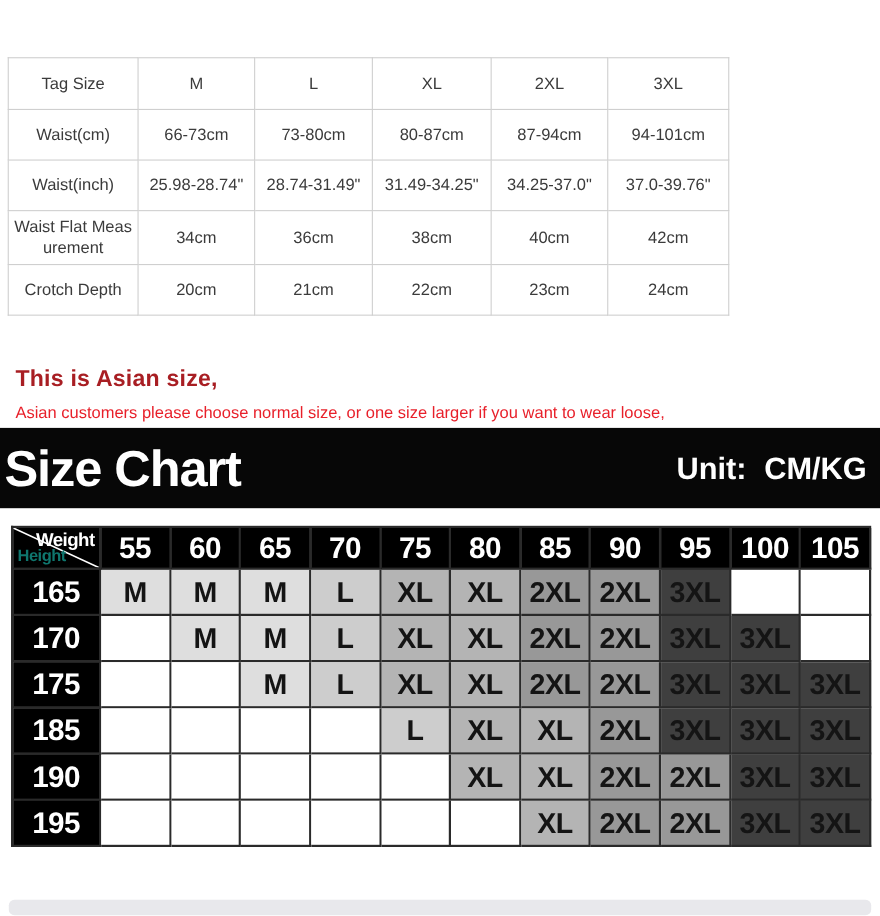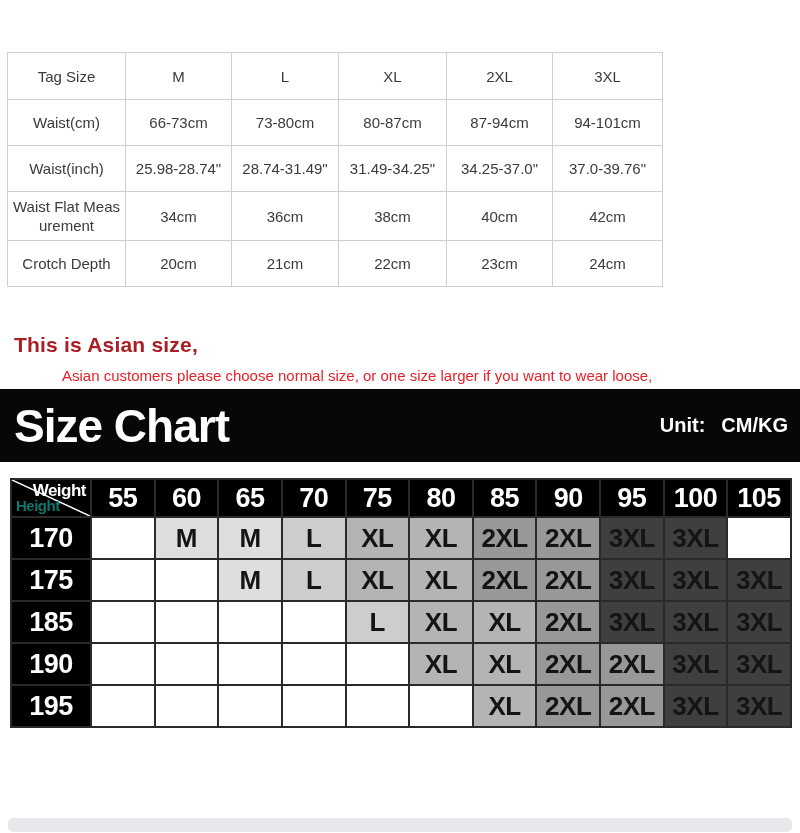--- a/index.html
+++ b/index.html
@@ -20,24 +20,24 @@
   table.spec tr.r3{height:49px;}
   table.spec td.label-cell{word-break:break-all;line-height:19px;}
   
   .notice{position:absolute;left:14px;top:293px;width:770px;}
   .notice-heading{font-size:21px;font-weight:700;letter-spacing:0.2px;margin:0 0 8px 0;}
   .notice-line{font-size:15px;line-height:21px;white-space:nowrap;}
   
   .banner{
     position:absolute;left:0;top:389px;width:800px;height:73px;background:#070707;
     display:flex;align-items:center;justify-content:space-between;box-sizing:border-box;
-    padding:0 12px 0 14px;
+    padding:0 12px 0 4px;
   }
   .banner-title{color:#fff;font-size:46px;font-weight:700;letter-spacing:-1px;}
-  .banner-unit{color:#fff;font-size:20px;font-weight:700;display:flex;align-items:center;}
+  .banner-unit{color:#fff;font-size:28px;font-weight:700;display:flex;align-items:center;}
   .banner-unit .unit-label{margin-right:16px;}
   
   .grid-wrap{position:absolute;left:10px;top:478px;}
   table.grid{border-collapse:separate;border-spacing:0;table-layout:fixed;width:780px;
     border-top:2px solid #2a2a2a;border-left:2px solid #2a2a2a;}
   table.grid td{
     box-sizing:border-box;text-align:center;vertical-align:middle;
     border-right:2px solid #2a2a2a;border-bottom:2px solid #2a2a2a;
     font-weight:700;letter-spacing:-0.5px;overflow:hidden;
   }
@@ -106,21 +106,21 @@
           <td>22cm</td>
           <td>23cm</td>
           <td>24cm</td>
         </tr>
       </tbody>
   </table>
 </div>
 
 <div class="notice">
   <div class="notice-heading" style="color: rgb(168, 30, 35); margin-top: 40px;">This is Asian size,</div>
-  <div class="notice-line" style="color: rgb(232, 32, 42); margin-left: 48px;">Asian customers please choose normal size, or one size larger if you want to wear loose,</div>
+  <div class="notice-line" style="color: rgb(232, 32, 42);">Asian customers please choose normal size, or one size larger if you want to wear loose,</div>
 </div>
 
 <div class="banner" style="background: rgb(7, 7, 7);">
   <span class="banner-title">Size Chart</span>
   <span class="banner-unit">
     <span class="unit-label">Unit:</span>
     <span class="unit-value">CM/KG</span>
   </span>
 </div>
 
@@ -154,20 +154,34 @@
           <td class="kcell">65</td>
           <td class="kcell">70</td>
           <td class="kcell">75</td>
           <td class="kcell">80</td>
           <td class="kcell">85</td>
           <td class="kcell">90</td>
           <td class="kcell">95</td>
           <td class="kcell">100</td>
           <td class="kcell">105</td>
         </tr>
+    <tr class="data-row">
+          <td class="kcell">165</td>
+          <td class="scell" style="background: rgb(222, 222, 222);">M</td>
+          <td class="scell" style="background: rgb(222, 222, 222);">M</td>
+          <td class="scell" style="background: rgb(222, 222, 222);">M</td>
+          <td class="scell" style="background: rgb(205, 205, 205);">L</td>
+          <td class="scell" style="background: rgb(180, 180, 180);">XL</td>
+          <td class="scell" style="background: rgb(180, 180, 180);">XL</td>
+          <td class="scell" style="background: rgb(152, 152, 152);">2XL</td>
+          <td class="scell" style="background: rgb(152, 152, 152);">2XL</td>
+          <td class="scell" style="background: rgb(63, 63, 63);">3XL</td>
+          <td class="scell" style="background: rgb(255, 255, 255);"></td>
+          <td class="scell" style="background: rgb(255, 255, 255);"></td>
+        </tr>
         <tr class="data-row">
           <td class="kcell">170</td>
           <td class="scell" style="background: rgb(255, 255, 255);"></td>
           <td class="scell" style="background: rgb(222, 222, 222);">M</td>
           <td class="scell" style="background: rgb(222, 222, 222);">M</td>
           <td class="scell" style="background: rgb(205, 205, 205);">L</td>
           <td class="scell" style="background: rgb(180, 180, 180);">XL</td>
           <td class="scell" style="background: rgb(180, 180, 180);">XL</td>
           <td class="scell" style="background: rgb(152, 152, 152);">2XL</td>
           <td class="scell" style="background: rgb(152, 152, 152);">2XL</td>

